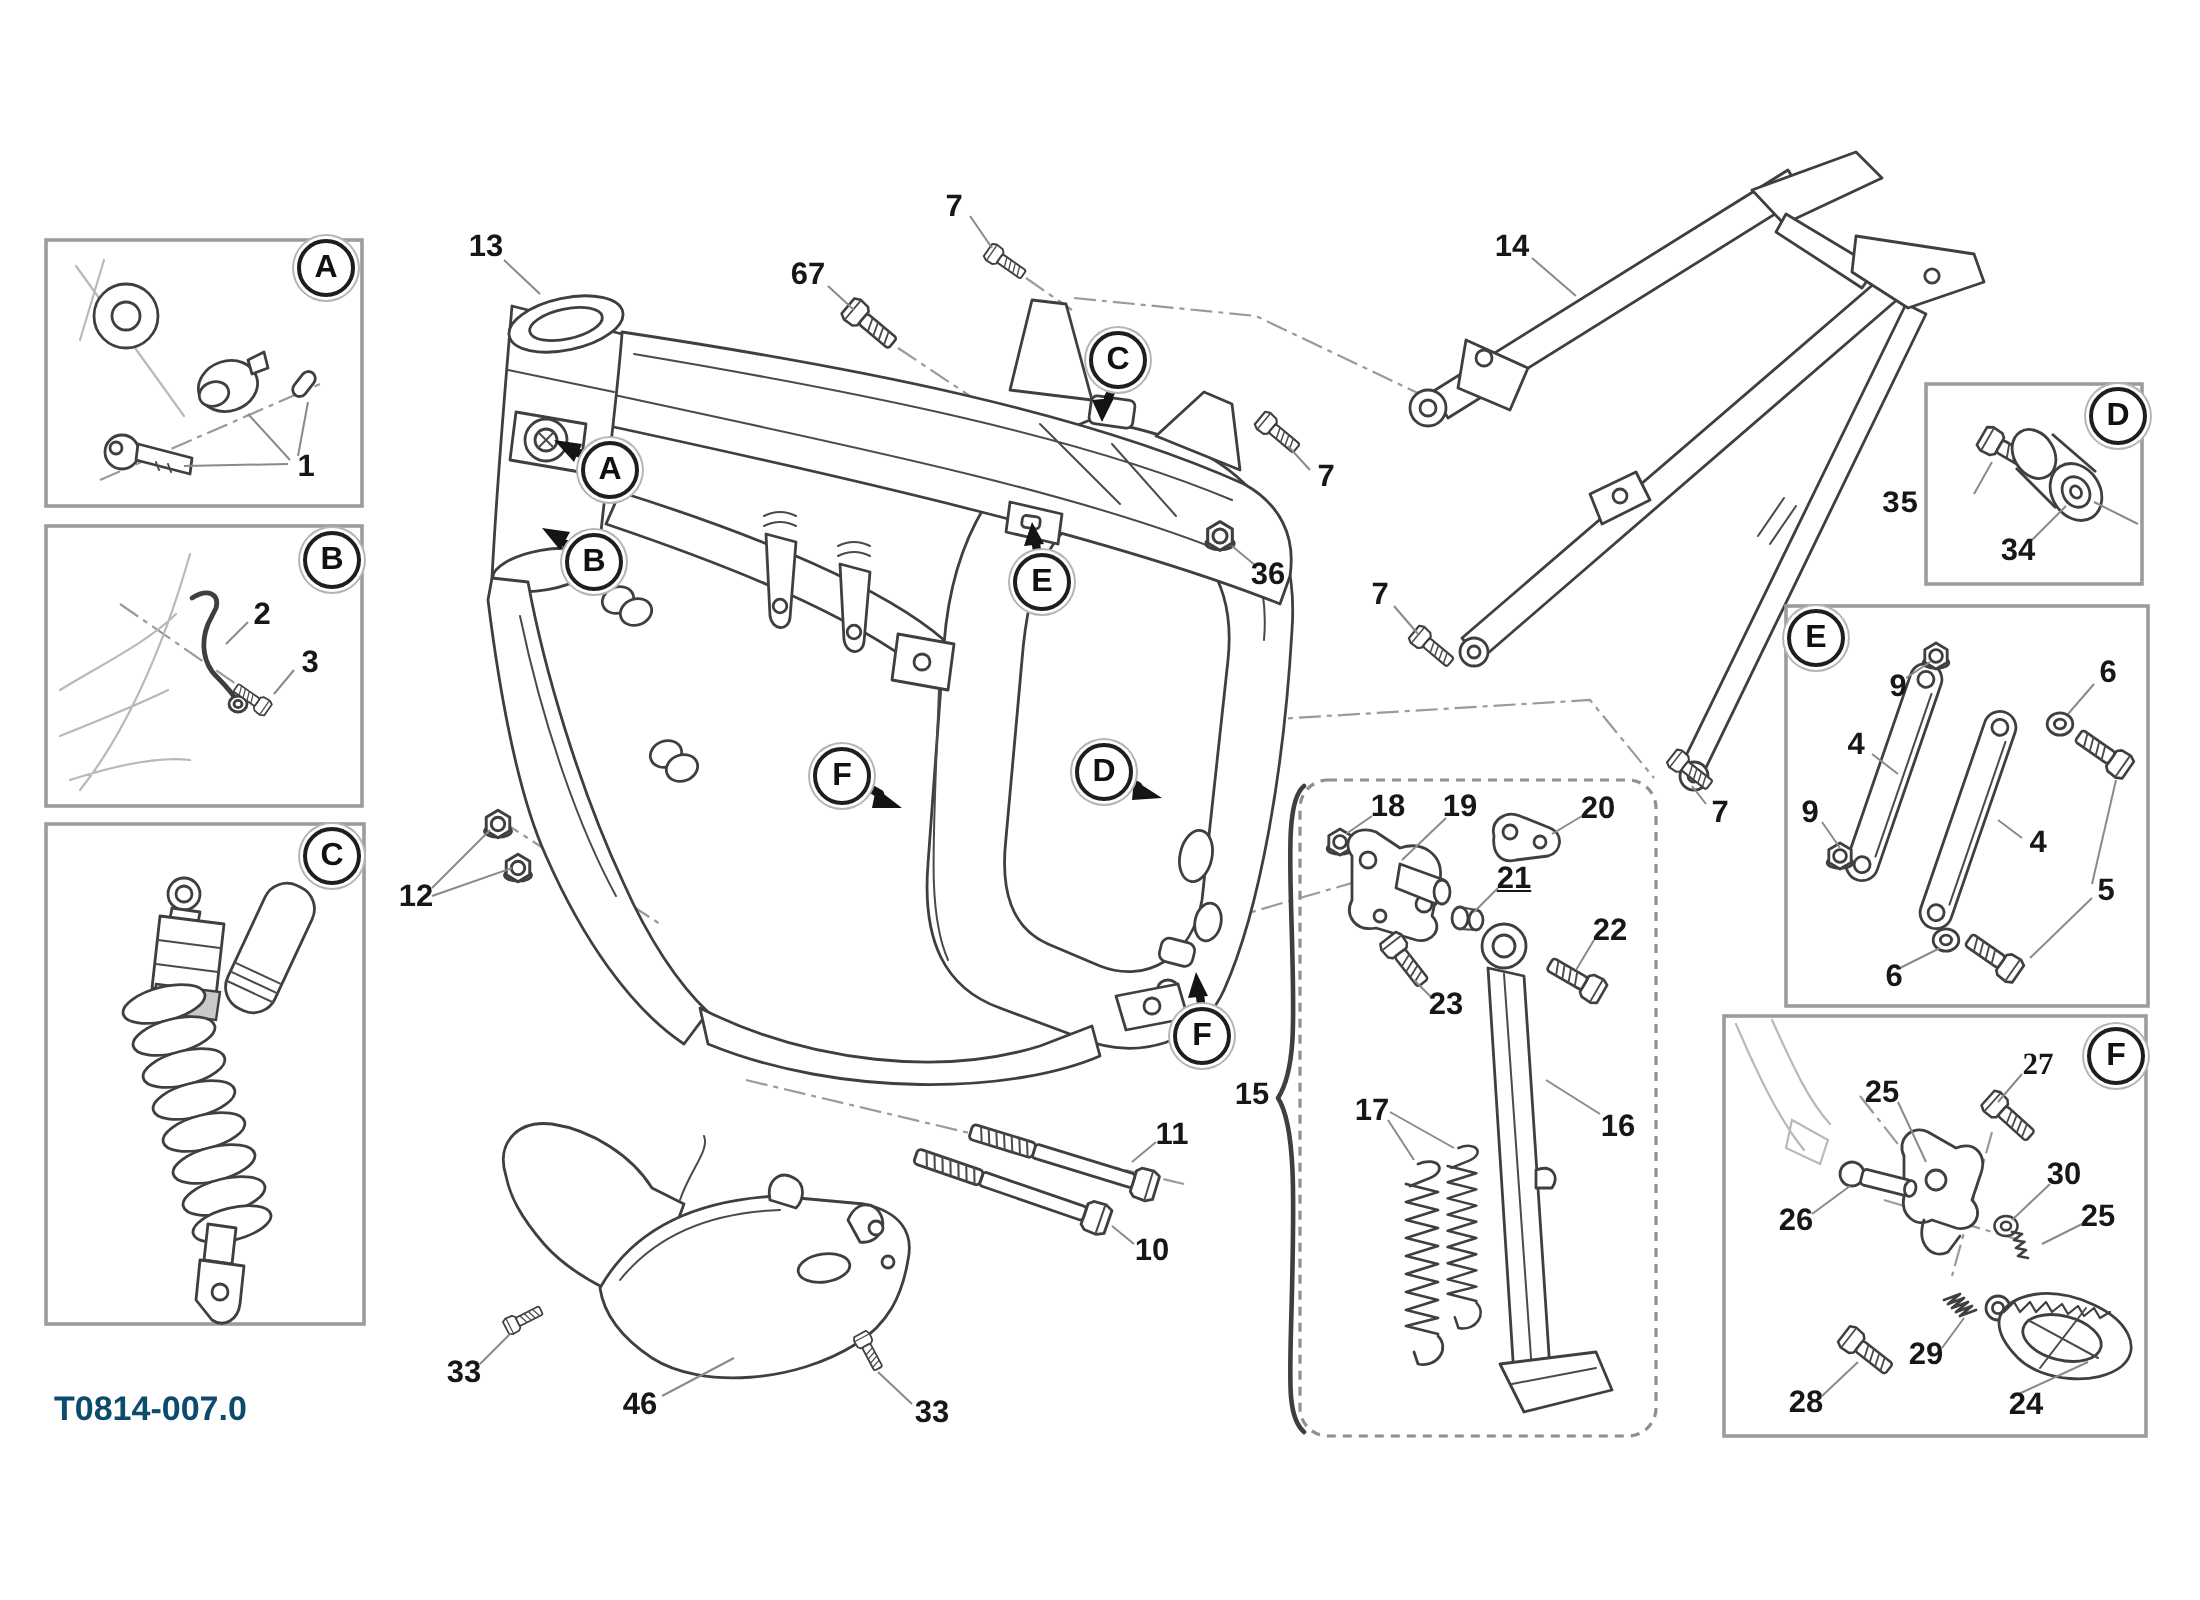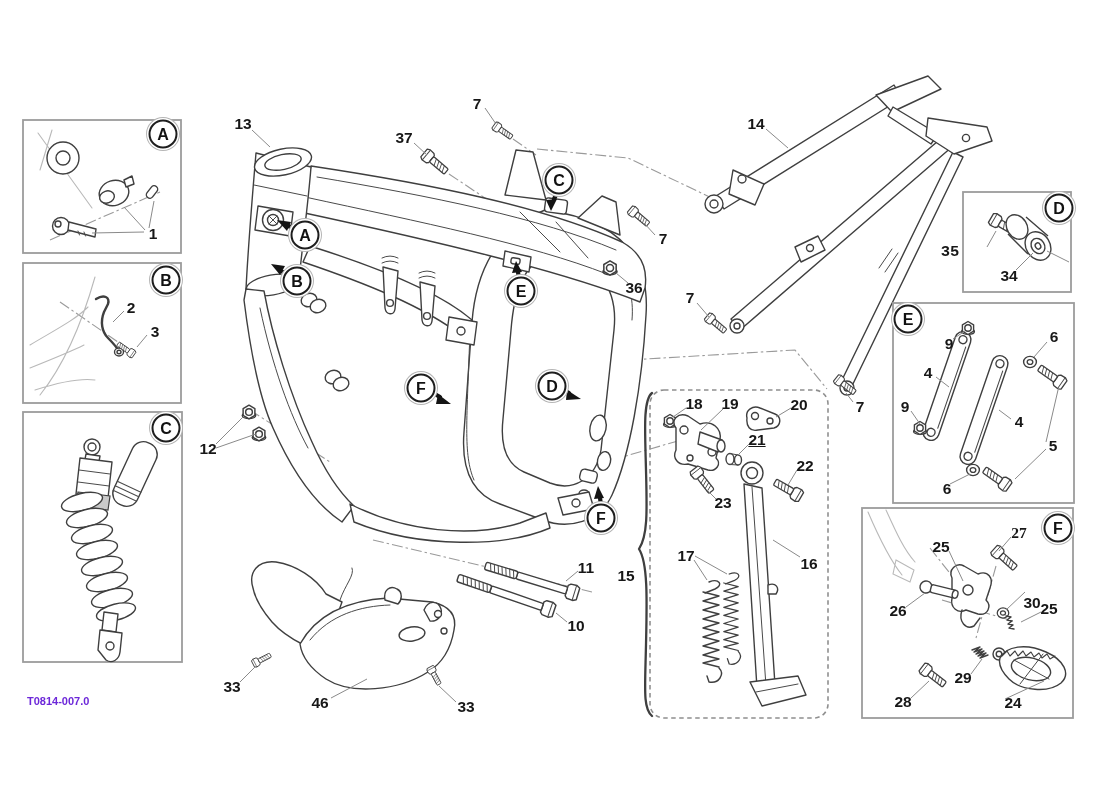--- a/index.html
+++ b/index.html
@@ -6,21 +6,21 @@
   #stage{position:relative;width:1100px;height:800px;background:#fff;overflow:hidden;
          font-family:"Liberation Sans","DejaVu Sans",sans-serif;}
   #art{position:absolute;left:0;top:0;}
   #label-layer{position:absolute;left:0;top:0;width:1100px;height:800px;pointer-events:none;}
   .plabel{position:absolute;transform:translate(-50%,-50%);font-weight:bold;font-size:15.5px;
           color:#171717;white-space:nowrap;letter-spacing:0;}
   .lcircle{position:absolute;width:25px;height:25px;border-radius:50%;border:2px solid #1e1e1e;
            background:#fff;display:flex;align-items:center;justify-content:center;
            font-weight:bold;font-size:16px;color:#111;transform:translate(-50%,-50%);
            box-shadow:0 0 0 1.5px #fff,0 0 0 2.5px #b5b5b5;}
-  .doccode{position:absolute;left:27px;top:695px;font-weight:bold;font-size:11px;color:#6d28d9;}
+  .doccode{position:absolute;left:27px;top:695px;font-weight:bold;font-size:17px;color:#0c4a6e;}
   
   .f{fill:#fff;stroke:#3f3f3f;stroke-width:1.4;stroke-linejoin:round;}
   .o{fill:none;stroke:#3f3f3f;stroke-width:1.4;stroke-linecap:round;stroke-linejoin:round;}
   .o1{fill:none;stroke:#4a4a4a;stroke-width:1;stroke-linecap:round;}
   .lt{fill:none;stroke:#b9b9b9;stroke-width:1.1;stroke-linecap:round;}
   .ld{fill:none;stroke:#8a8a8a;stroke-width:1;}
   .dd{fill:none;stroke:#9a9a9a;stroke-width:1.1;stroke-dasharray:11 3 2.5 3;}
   .bx{fill:none;stroke:#9c9c9c;stroke-width:1.8;}
   .dash{fill:none;stroke:#8f8f8f;stroke-width:1.6;stroke-dasharray:4.5 3.5;}
   .arr{stroke:#141414;stroke-width:4.2;stroke-linecap:round;}
@@ -349,49 +349,49 @@
     <line class="arr" x1="564" y1="390" x2="569" y2="393"></line>
         <polygon class="arrh" points="581,399 567,390 566,400"></polygon>
     <line class="arr" x1="601" y1="505" x2="600" y2="498"></line>
         <polygon class="arrh" points="598,486 594,499 604,498"></polygon>
   </g>
 </svg>
 
 <div id="label-layer">
   <div class="doccode">T0814-007.0</div>
 <div class="plabel" style="left: 243px; top: 124px;">13</div>
-      <div class="plabel" style="left: 404px; top: 138px;">37</div>
+      <div class="plabel" style="left: 404px; top: 138px;">67</div>
       <div class="plabel" style="left: 477px; top: 104px;">7</div>
       <div class="plabel" style="left: 663px; top: 239px;">7</div>
       <div class="plabel" style="left: 634px; top: 288px;">36</div>
       <div class="plabel" style="left: 756px; top: 124px;">14</div>
       <div class="plabel" style="left: 690px; top: 298px;">7</div>
       <div class="plabel" style="left: 860px; top: 407px;">7</div>
       <div class="plabel" style="left: 208px; top: 449px;">12</div>
       <div class="plabel" style="left: 586px; top: 568px;">11</div>
       <div class="plabel" style="left: 576px; top: 626px;">10</div>
       <div class="plabel" style="left: 232px; top: 687px;">33</div>
       <div class="plabel" style="left: 320px; top: 703px;">46</div>
       <div class="plabel" style="left: 466px; top: 707px;">33</div>
-      <div class="plabel" style="left: 626px; top: 548px; margin-top: 28px;">15</div>
+      <div class="plabel" style="left: 626px; top: 548px;">15</div>
       <div class="plabel" style="left: 153px; top: 234px;">1</div>
       <div class="plabel" style="left: 131px; top: 308px;">2</div>
       <div class="plabel" style="left: 155px; top: 332px;">3</div>
       <div class="plabel" style="left: 950px; top: 252px; font-family: Liberation Mono, monospace;">35</div>
       <div class="plabel" style="left: 1009px; top: 276px;">34</div>
       <div class="plabel" style="left: 949px; top: 344px;">9</div>
       <div class="plabel" style="left: 1054px; top: 337px;">6</div>
       <div class="plabel" style="left: 928px; top: 373px;">4</div>
       <div class="plabel" style="left: 1019px; top: 422px;">4</div>
       <div class="plabel" style="left: 905px; top: 407px;">9</div>
       <div class="plabel" style="left: 1053px; top: 446px;">5</div>
       <div class="plabel" style="left: 947px; top: 489px;">6</div>
       <div class="plabel" style="left: 1019px; top: 533px; font-family: Liberation Serif, serif;">27</div>
       <div class="plabel" style="left: 941px; top: 547px;">25</div>
-      <div class="plabel" style="left: 1032px; top: 588px; margin-top: 15px;">30</div>
+      <div class="plabel" style="left: 1032px; top: 588px;">30</div>
       <div class="plabel" style="left: 1049px; top: 609px;">25</div>
       <div class="plabel" style="left: 898px; top: 611px;">26</div>
       <div class="plabel" style="left: 963px; top: 678px;">29</div>
       <div class="plabel" style="left: 903px; top: 702px;">28</div>
       <div class="plabel" style="left: 1013px; top: 703px;">24</div>
       <div class="plabel" style="left: 694px; top: 404px;">18</div>
       <div class="plabel" style="left: 730px; top: 404px;">19</div>
       <div class="plabel" style="left: 799px; top: 405px;">20</div>
       <div class="plabel" style="left: 757px; top: 440px; text-decoration: underline;">21</div>
       <div class="plabel" style="left: 805px; top: 466px;">22</div>

